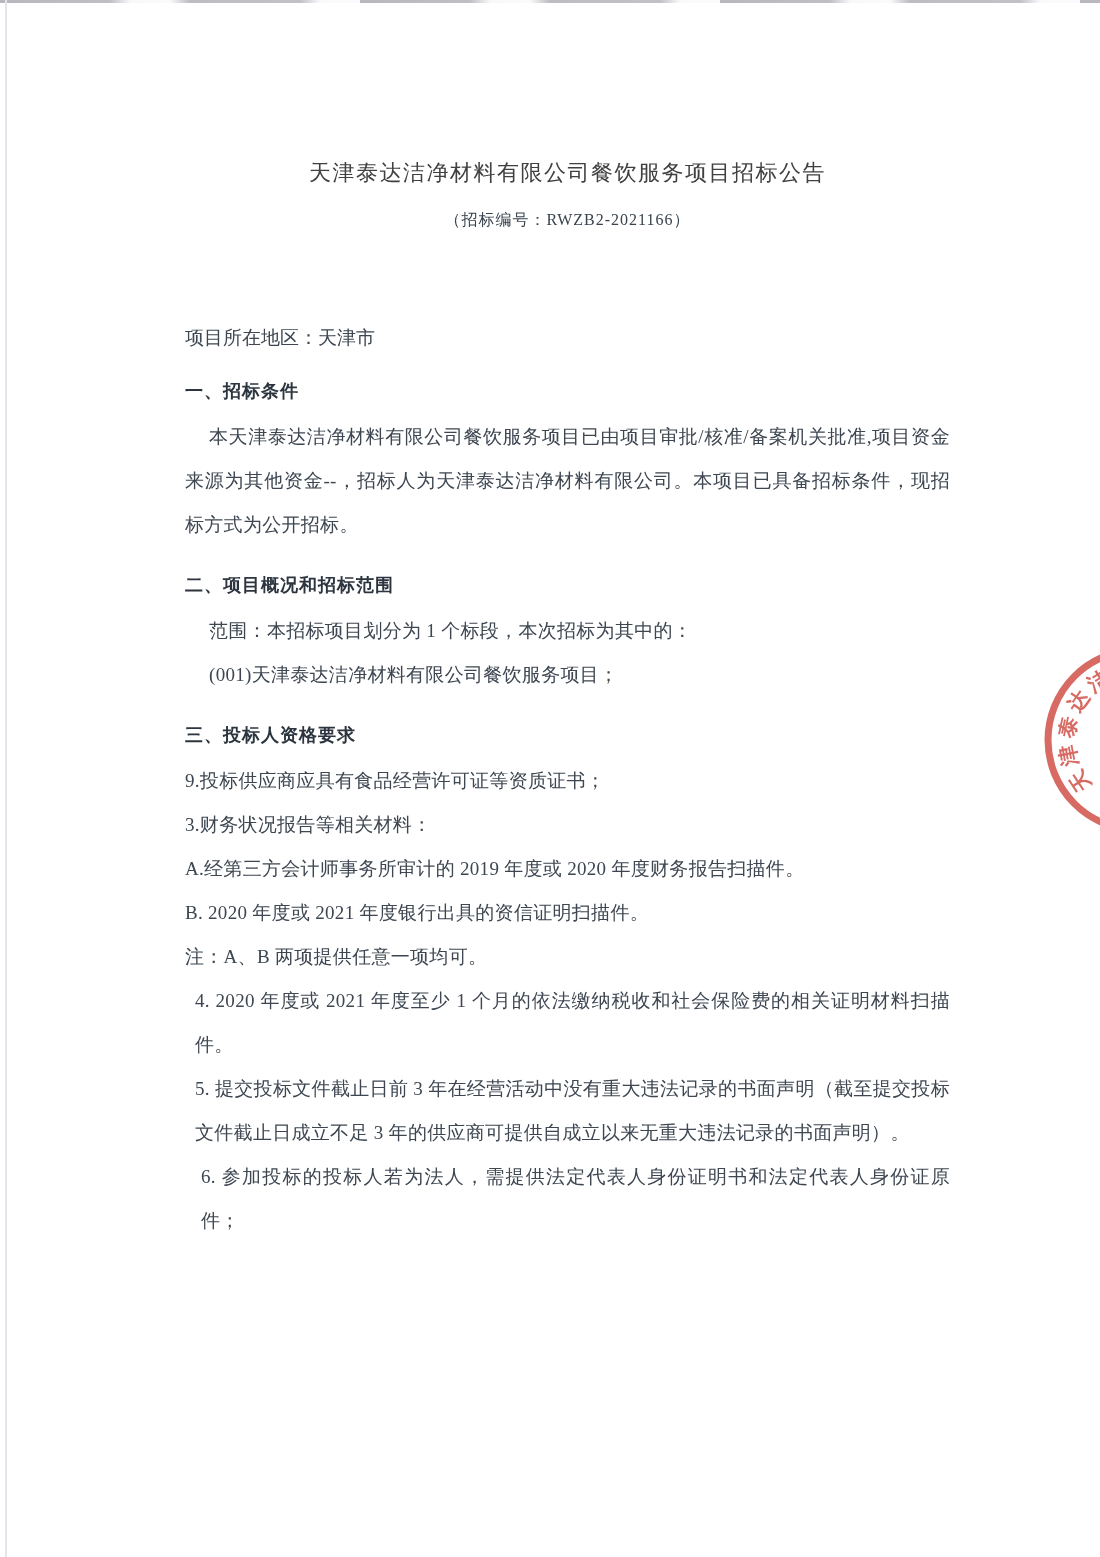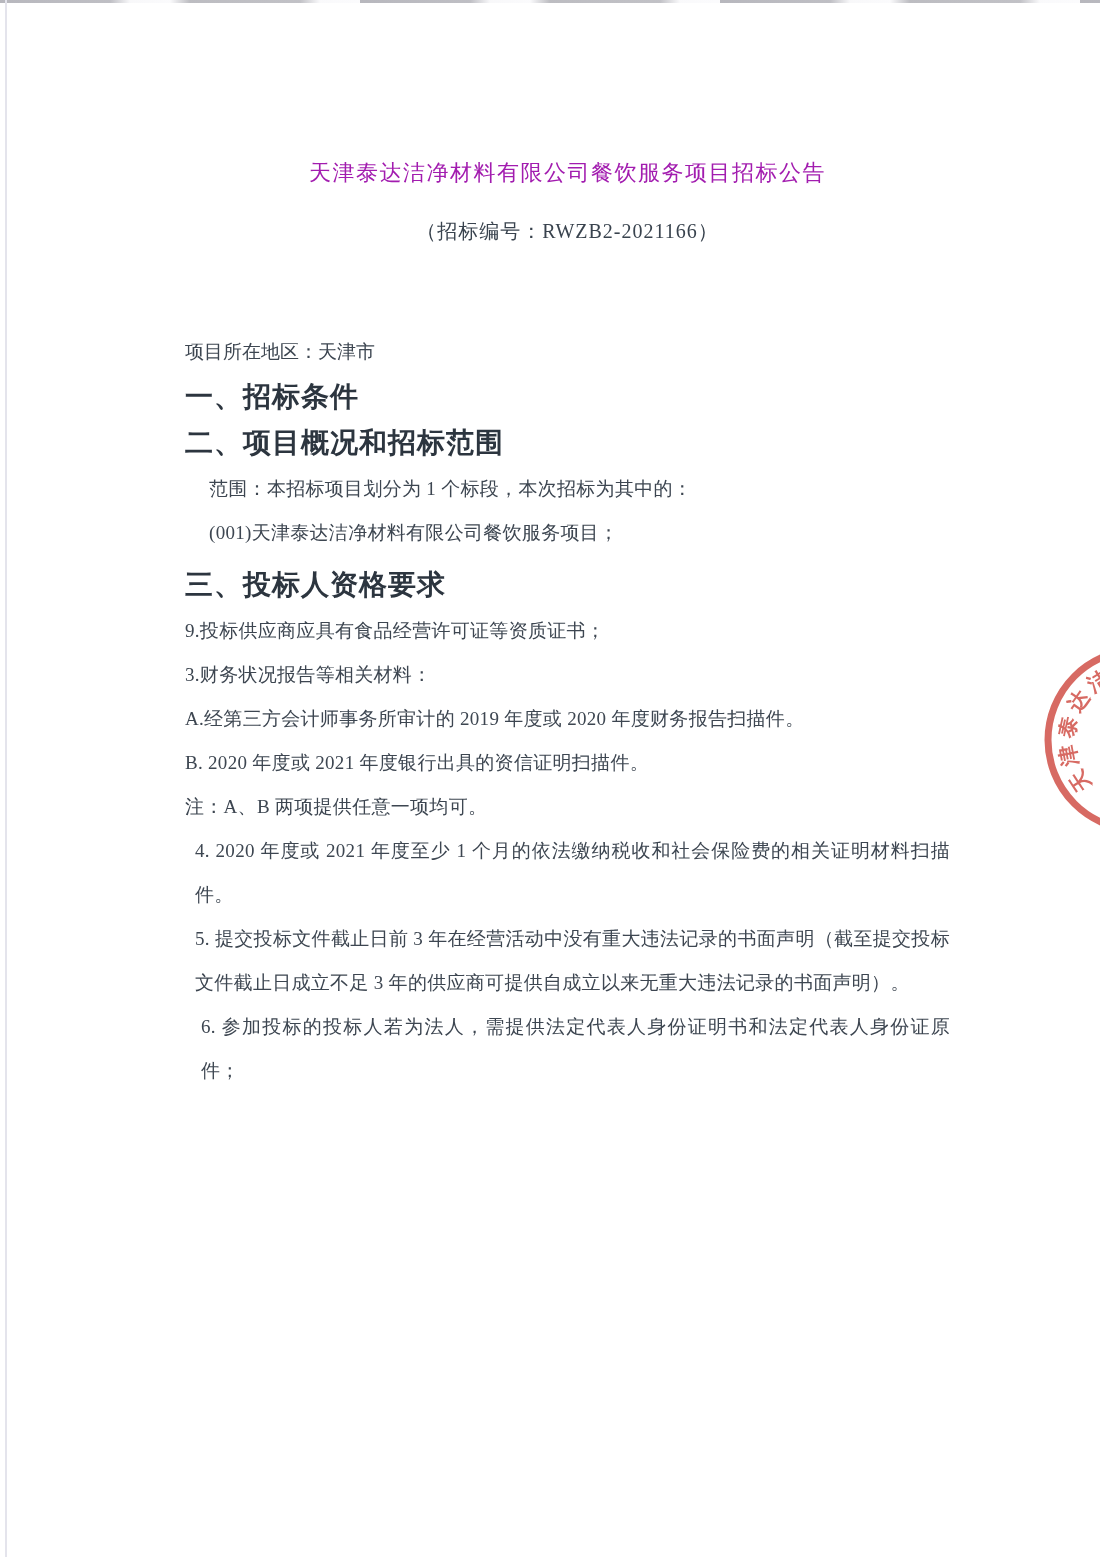--- a/index.html
+++ b/index.html
@@ -31,41 +31,41 @@
     background: #e4e4ec;
   }
   .content {
     position: relative;
     padding: 158px 150px 0 185px;
   }
   .doc-title {
     text-align: center;
     font-size: 22px;
     letter-spacing: 1.5px;
-    color: #a21caf;
+    color: #404040;
   }
   .doc-subtitle {
     text-align: center;
-    font-size: 20px;
+    font-size: 16px;
     letter-spacing: 1px;
-    margin-top: 30px;
+    margin-top: 22px;
     color: #39434e;
   }
   .meta-line {
     margin-top: 92px;
     font-size: 19px;
     line-height: 30px;
   }
   .sec-heading {
     font-family: "Liberation Sans", "DejaVu Sans", sans-serif;
-    font-size: 28px;
+    font-size: 18px;
     font-weight: 700;
     letter-spacing: 1px;
     color: #2c353f;
-    margin: 14px 0 8px 0;
+    margin: 22px 0 8px 0;
     line-height: 32px;
   }
   p.body-p {
     margin: 0;
     font-size: 19px;
     line-height: 44px;
     text-align: justify;
     letter-spacing: 0.3px;
   }
   .mt4  { margin-top: 4px; }
@@ -90,20 +90,21 @@
 
 <div class="content">
 
   <div class="doc-title">天津泰达洁净材料有限公司餐饮服务项目招标公告</div>
 
   <div class="doc-subtitle">（招标编号：RWZB2-2021166）</div>
 
   <div class="meta-line">项目所在地区：天津市</div>
 
   <div class="sec-heading">一、招标条件</div>
+  <p class="body-p ind mt4">本天津泰达洁净材料有限公司餐饮服务项目已由项目审批/核准/备案机关批准,项目资金来源为其他资金--，招标人为天津泰达洁净材料有限公司。本项目已具备招标条件，现招标方式为公开招标。</p>
 
   <div class="sec-heading">二、项目概况和招标范围</div>
   <p class="body-p ind lh42">范围：本招标项目划分为 1 个标段，本次招标为其中的：</p>
   <p class="body-p ind lh42">(001)天津泰达洁净材料有限公司餐饮服务项目；</p>
 
   <div class="sec-heading">三、投标人资格要求</div>
   <p class="body-p">9.投标供应商应具有食品经营许可证等资质证书；</p>
   <p class="body-p">3.财务状况报告等相关材料：</p>
   <p class="body-p">A.经第三方会计师事务所审计的 2019 年度或 2020 年度财务报告扫描件。</p>
   <p class="body-p">B. 2020 年度或 2021 年度银行出具的资信证明扫描件。</p>

